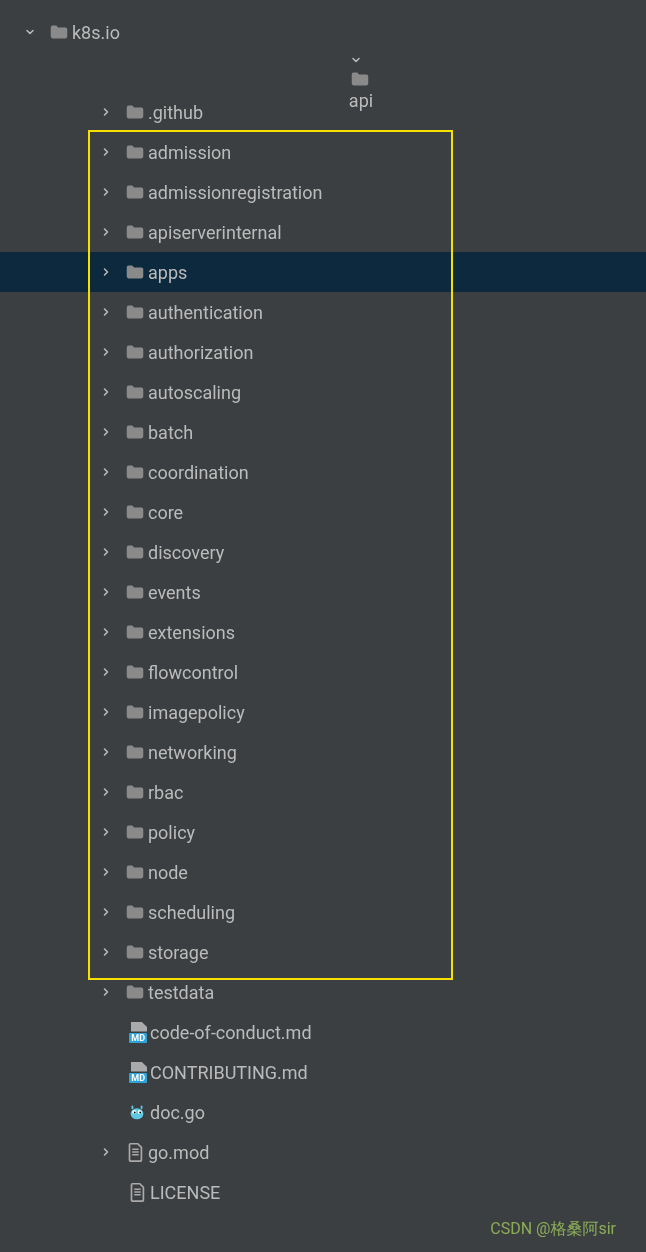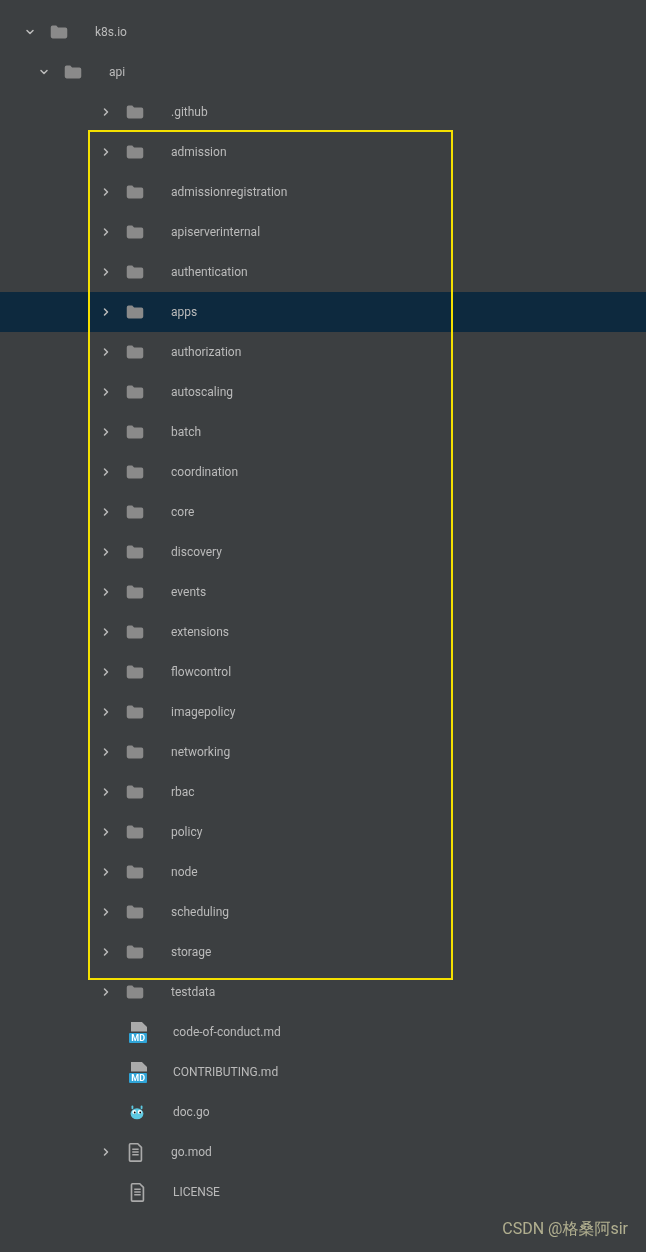--- a/index.html
+++ b/index.html
@@ -16,57 +16,57 @@
     .tree { padding-top: 12px; }
     .row {
       display: flex;
       align-items: center;
       height: 40px;
       cursor: pointer;
       white-space: nowrap;
     }
     .row.selected { background: #0d293e; }
     .indent-0 { padding-left: 22px; }
-    .indent-1 { padding-left: 36px; }
+    .indent-1 { padding-left: 76px; flex-direction: column; }
     .indent-2 { padding-left: 98px; }
     .indent-2-file { padding-left: 126px; }
     .chevron {
       width: 16px;
       height: 16px;
       display: inline-flex;
       align-items: center;
       justify-content: center;
       margin-right: 10px;
       flex-shrink: 0;
     }
     .chevron svg { width: 12px; height: 12px; }
     .icon {
       width: 22px;
       height: 22px;
       display: inline-flex;
       align-items: center;
       justify-content: center;
-      margin-right: 25px;
+      margin-right: 2px;
       flex-shrink: 0;
     }
-    .label { color: #bbbbbb; font-size: 12px; }
+    .label { color: #bbbbbb; font-size: 18px; }
     .highlight-box {
       position: absolute;
       border: 2px solid #f5e000;
       pointer-events: none;
       left: 88px;
       top: 130px;
       width: 365px;
       height: 850px;
     }
     .watermark {
       position: absolute;
       bottom: 12px;
-      right: 18px;
-      color: #fef9c3;
+      right: 30px;
+      color: #bef264;
       font-size: 16px;
       opacity: 0.6;
     }
     .md-badge {
       display: inline-flex;
       flex-direction: column;
       align-items: flex-end;
       width: 20px;
     }
     .md-badge .page {
@@ -158,45 +158,45 @@
             <path d="M9 6l6 6-6 6" stroke="#bbbbbb" stroke-width="3" fill="none" stroke-linecap="round" stroke-linejoin="round"></path>
           </svg>
         </span>
         <span class="icon">
           <svg viewBox="0 0 24 24">
             <path d="M3 7a2 2 0 012-2h4l2 2h8a2 2 0 012 2v8a2 2 0 01-2 2H5a2 2 0 01-2-2V7z" fill="#8a8a8a"></path>
           </svg>
         </span>
         <span class="label">apiserverinternal</span>
       </div>
+      <div class="row indent-2 selected">
+        <span class="chevron">
+          <svg viewBox="0 0 24 24">
+            <path d="M9 6l6 6-6 6" stroke="#bbbbbb" stroke-width="3" fill="none" stroke-linecap="round" stroke-linejoin="round"></path>
+          </svg>
+        </span>
+        <span class="icon">
+          <svg viewBox="0 0 24 24">
+            <path d="M3 7a2 2 0 012-2h4l2 2h8a2 2 0 012 2v8a2 2 0 01-2 2H5a2 2 0 01-2-2V7z" fill="#8a8a8a"></path>
+          </svg>
+        </span>
+        <span class="label">apps</span>
+      </div>
       <div class="row indent-2">
         <span class="chevron">
           <svg viewBox="0 0 24 24">
             <path d="M9 6l6 6-6 6" stroke="#bbbbbb" stroke-width="3" fill="none" stroke-linecap="round" stroke-linejoin="round"></path>
           </svg>
         </span>
         <span class="icon">
           <svg viewBox="0 0 24 24">
             <path d="M3 7a2 2 0 012-2h4l2 2h8a2 2 0 012 2v8a2 2 0 01-2 2H5a2 2 0 01-2-2V7z" fill="#8a8a8a"></path>
           </svg>
         </span>
         <span class="label">authentication</span>
-      </div>
-      <div class="row indent-2 selected">
-        <span class="chevron">
-          <svg viewBox="0 0 24 24">
-            <path d="M9 6l6 6-6 6" stroke="#bbbbbb" stroke-width="3" fill="none" stroke-linecap="round" stroke-linejoin="round"></path>
-          </svg>
-        </span>
-        <span class="icon">
-          <svg viewBox="0 0 24 24">
-            <path d="M3 7a2 2 0 012-2h4l2 2h8a2 2 0 012 2v8a2 2 0 01-2 2H5a2 2 0 01-2-2V7z" fill="#8a8a8a"></path>
-          </svg>
-        </span>
-        <span class="label">apps</span>
       </div>
       <div class="row indent-2">
         <span class="chevron">
           <svg viewBox="0 0 24 24">
             <path d="M9 6l6 6-6 6" stroke="#bbbbbb" stroke-width="3" fill="none" stroke-linecap="round" stroke-linejoin="round"></path>
           </svg>
         </span>
         <span class="icon">
           <svg viewBox="0 0 24 24">
             <path d="M3 7a2 2 0 012-2h4l2 2h8a2 2 0 012 2v8a2 2 0 01-2 2H5a2 2 0 01-2-2V7z" fill="#8a8a8a"></path>

